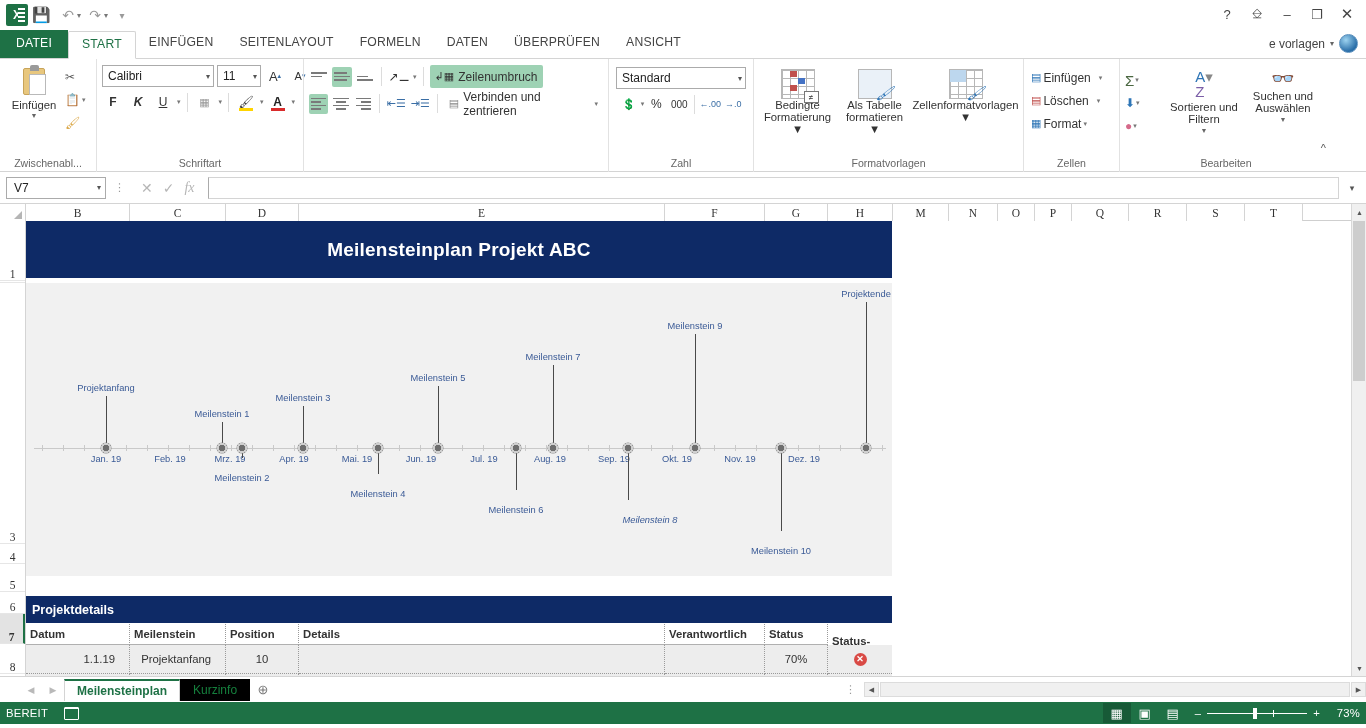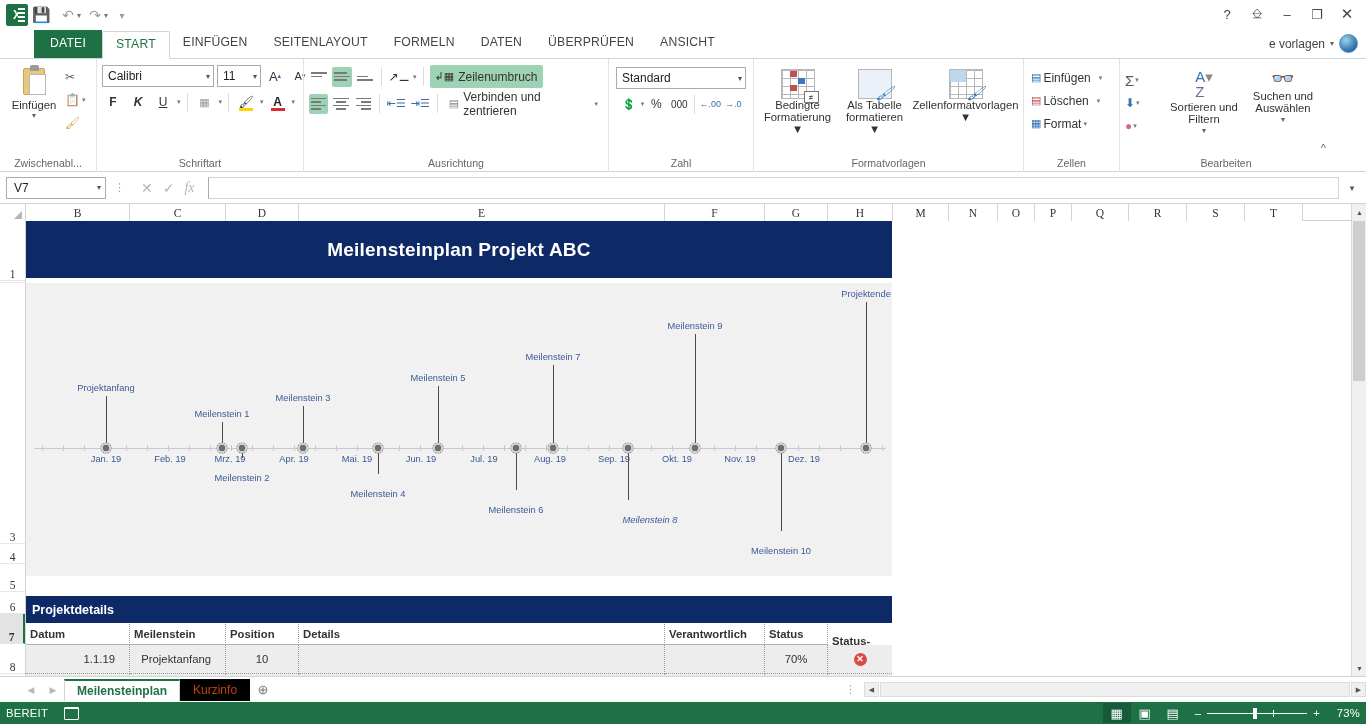--- a/index.html
+++ b/index.html
@@ -31,21 +31,21 @@
     position:absolute; left:0; right:0; top:5px; text-align:center;
     font-size:14px; color:#444; letter-spacing:.1px;
   }
   .win-ctrls { position:absolute; right:4px; top:2px; display:flex; align-items:center; gap:0px; }
   .win-ctrls div { width:30px; height:24px; display:flex; align-items:center; justify-content:center;
     color:#444; font-size:13px; }
   .win-ctrls .wc-close { font-size:15px; }
 
   
   .tabbar { position:relative; height:28px; background:#fff; border-bottom:0; }
-  .tabs { display:flex; align-items:flex-end; height:28px;padding-left:34px; }
+  .tabs { display:flex; align-items:flex-end; height:28px; }
   .tab {
     padding:5px 13px 6px 13px; font-size:12.2px; color:#444;
     letter-spacing:.2px; cursor:default; height:28px;
   }
   .tab.file { background:#1E7145; color:#fff; padding:6px 16px; font-weight:400; }
   .tab.active { color:#1E7145; background:#fff; border:1px solid #d4d4d4; border-bottom:1px solid #fff;
     border-radius:2px 2px 0 0; position:relative; z-index:3; margin-bottom:-1px; }
   .acct { position:absolute; right:8px; top:4px; display:flex; align-items:center; gap:5px; font-size:12px; color:#444; }
   .acct-caret { font-size:8px; color:#666; }
   .acct-av { width:19px; height:19px; border-radius:50%;
@@ -157,21 +157,21 @@
 
   .vscroll { position:absolute; right:0; top:0; width:15px; bottom:0; background:#F0F0F0; border-left:1px solid #d8d8d8; }
   .vs-btn { width:15px; height:16px; display:flex; align-items:center; justify-content:center; font-size:7px; color:#555; background:#F0F0F0; }
   .vs-thumb { position:absolute; left:1px; right:1px; top:17px; height:160px; background:#CDCDCD; }
 
   
   .tabstrip { height:26px; background:#fff; display:flex; align-items:center; border-top:1px solid #d4d4d4; padding-left:20px; gap:0; position:relative;}
   .navarr { width:22px; text-align:center; color:#b9b9b9; font-size:9px; }
   .stab { height:22px; padding:0 12px; display:flex; align-items:center; font-size:12px; border:1px solid #d4d4d4; border-bottom:none; }
   .stab.active { color:#1E7145; font-weight:bold; background:#fff; border-top:2px solid #1E7145; }
-  .stab.hover { background:#000; color:#c2410c; border-color:#000; }
+  .stab.hover { background:#000; color:#15803d; border-color:#000; }
   .addsheet { width:26px; text-align:center; color:#777; font-size:13px; }
   .hscroll { position:absolute; right:0; bottom:0; height:25px; display:flex; align-items:center; }
   .hs-dots { color:#999; font-size:11px; padding:0 8px; }
   .hs-btn { width:15px; height:15px; background:#F0F0F0; border:1px solid #dcdcdc; display:flex; align-items:center; justify-content:center; font-size:7px; color:#555;}
   .hs-track { width:470px; height:15px; background:#F0F0F0; border:1px solid #dcdcdc; margin:0 1px; }
 
   
   .statusbar { height:22px; background:#1E7145; color:#fff; display:flex; align-items:center;
                font-size:11.3px; padding:0 6px; position:relative; letter-spacing:.2px; }
   .sb-rec { margin-left:16px; width:15px; height:13px; border:1px solid #fff; border-radius:1px;
@@ -336,21 +336,20 @@
         <div class="ic-btn" style="font-size:11px;color:#3a6ea5">⇤☰</div>
         <div class="ic-btn" style="font-size:11px;color:#3a6ea5">⇥☰</div>
         <div class="divv"></div>
         <div class="wide-btn">
           <span style="font-size:11px;color:#888">▤</span>
           <span>Verbinden und zentrieren</span>
           <span class="caret">▾</span>
         </div>
       </div>
     </div>
-    <div class="group-label">Ausrichtung</div>
   </div>
 
   <div class="group" style="width:145px">
     <div class="group-body" style="flex-direction:column;padding-top:4px;align-items:center">
       <div class="combo numfmt-combo">
         <span class="cv">Standard</span>
           <span class="cc">▾</span>
       </div>
       <div class="numrow2">
         <div class="ic-btn" style="font-size:11px;color:#C8A200">💲</div>

